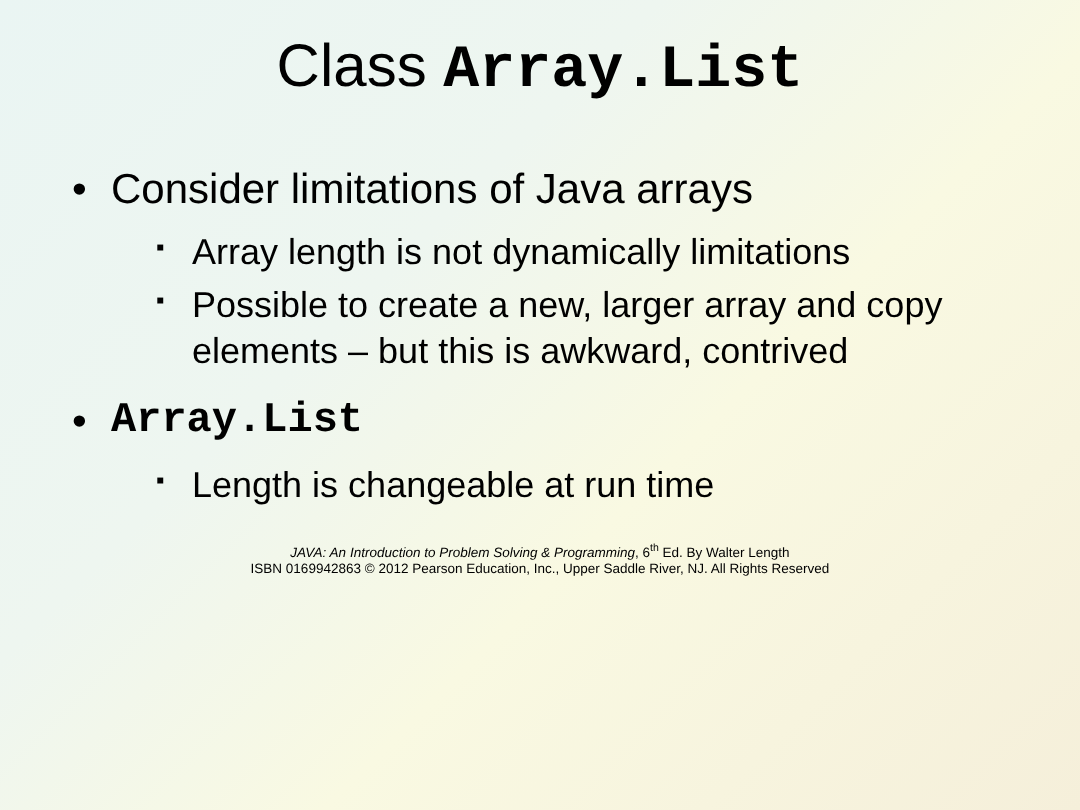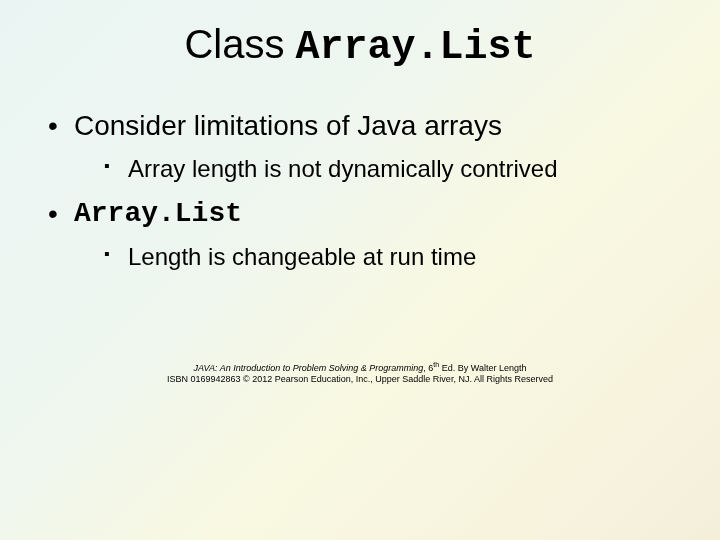--- a/index.html
+++ b/index.html
@@ -93,21 +93,22 @@
 <div class="slide">
 
   <h1 class="title">
     <span>Class </span><span class="mono">Array.List</span>
   </h1>
 
   <ul class="level1">
     <li>
       <span>Consider limitations of Java arrays</span>
       <ul class="level2">
-        <li>Array length is not dynamically contrived</li>
+        <li>Array length is not dynamically limitations</li>
+        <li>Possible to create a new, larger array and copy elements – but this is awkward, contrived</li>
       </ul>
     </li>
     <li>
       <span class="mono-inline">Array.List</span>
       <ul class="level2">
         <li>Length is changeable at run time</li>
       </ul>
     </li>
   </ul>
 

